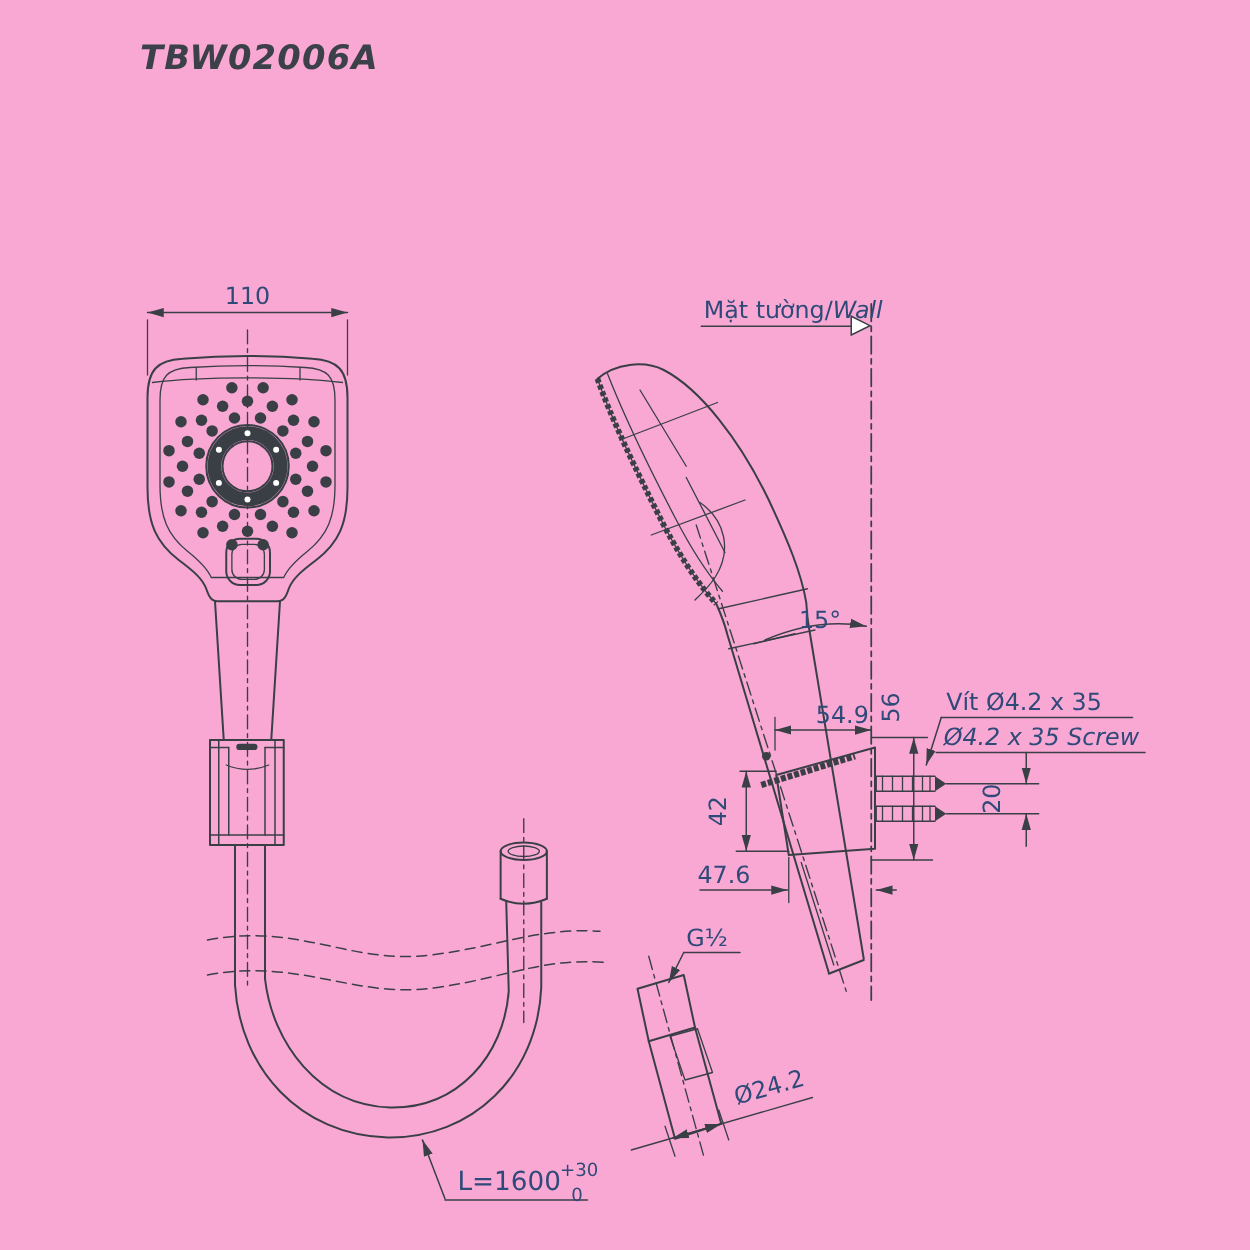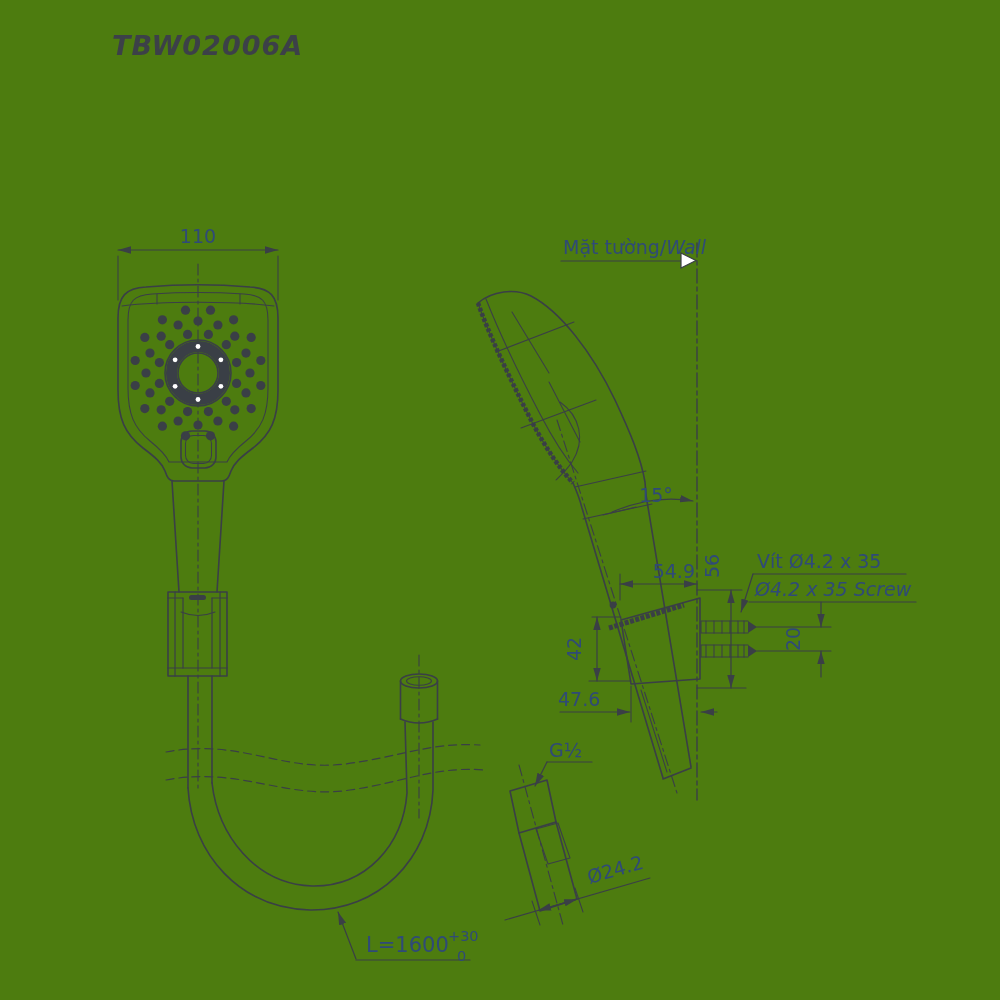--- a/index.html
+++ b/index.html
@@ -1,16 +1,16 @@
 <!DOCTYPE html>
 <html><head>
 <meta charset="utf-8">
 <style>
   html,body{margin:0;padding:0;background:#ffffff;}
-  #stage{position:relative;width:1000px;height:1000px;background:#4d7c0f;overflow:hidden;}
+  #stage{position:relative;width:1000px;height:1000px;background:#f9a8d4;overflow:hidden;}
   svg{position:absolute;left:0;top:0;}
   svg text{font-family:"DejaVu Sans","Liberation Sans",sans-serif;fill:var(--text,#2f4a78);font-size:19px;}
   .title-text{font-size:27px;font-weight:bold;font-style:italic;fill:var(--title,#3c4048);letter-spacing:1px;}
   .it{font-style:italic;}
   .ln{stroke:var(--line,#3a3f46);stroke-width:1.6;fill:none;stroke-linecap:round;stroke-linejoin:round;}
   .thin{stroke-width:1.05;}
   .dim{stroke-width:1.2;}
   .cl{stroke-width:1.1;stroke-dasharray:11 4 3 4;}
   .wall{stroke-width:1.4;stroke-dasharray:14 4 4 4;}
   .brk{stroke-width:1.2;stroke-dasharray:8 5;}

